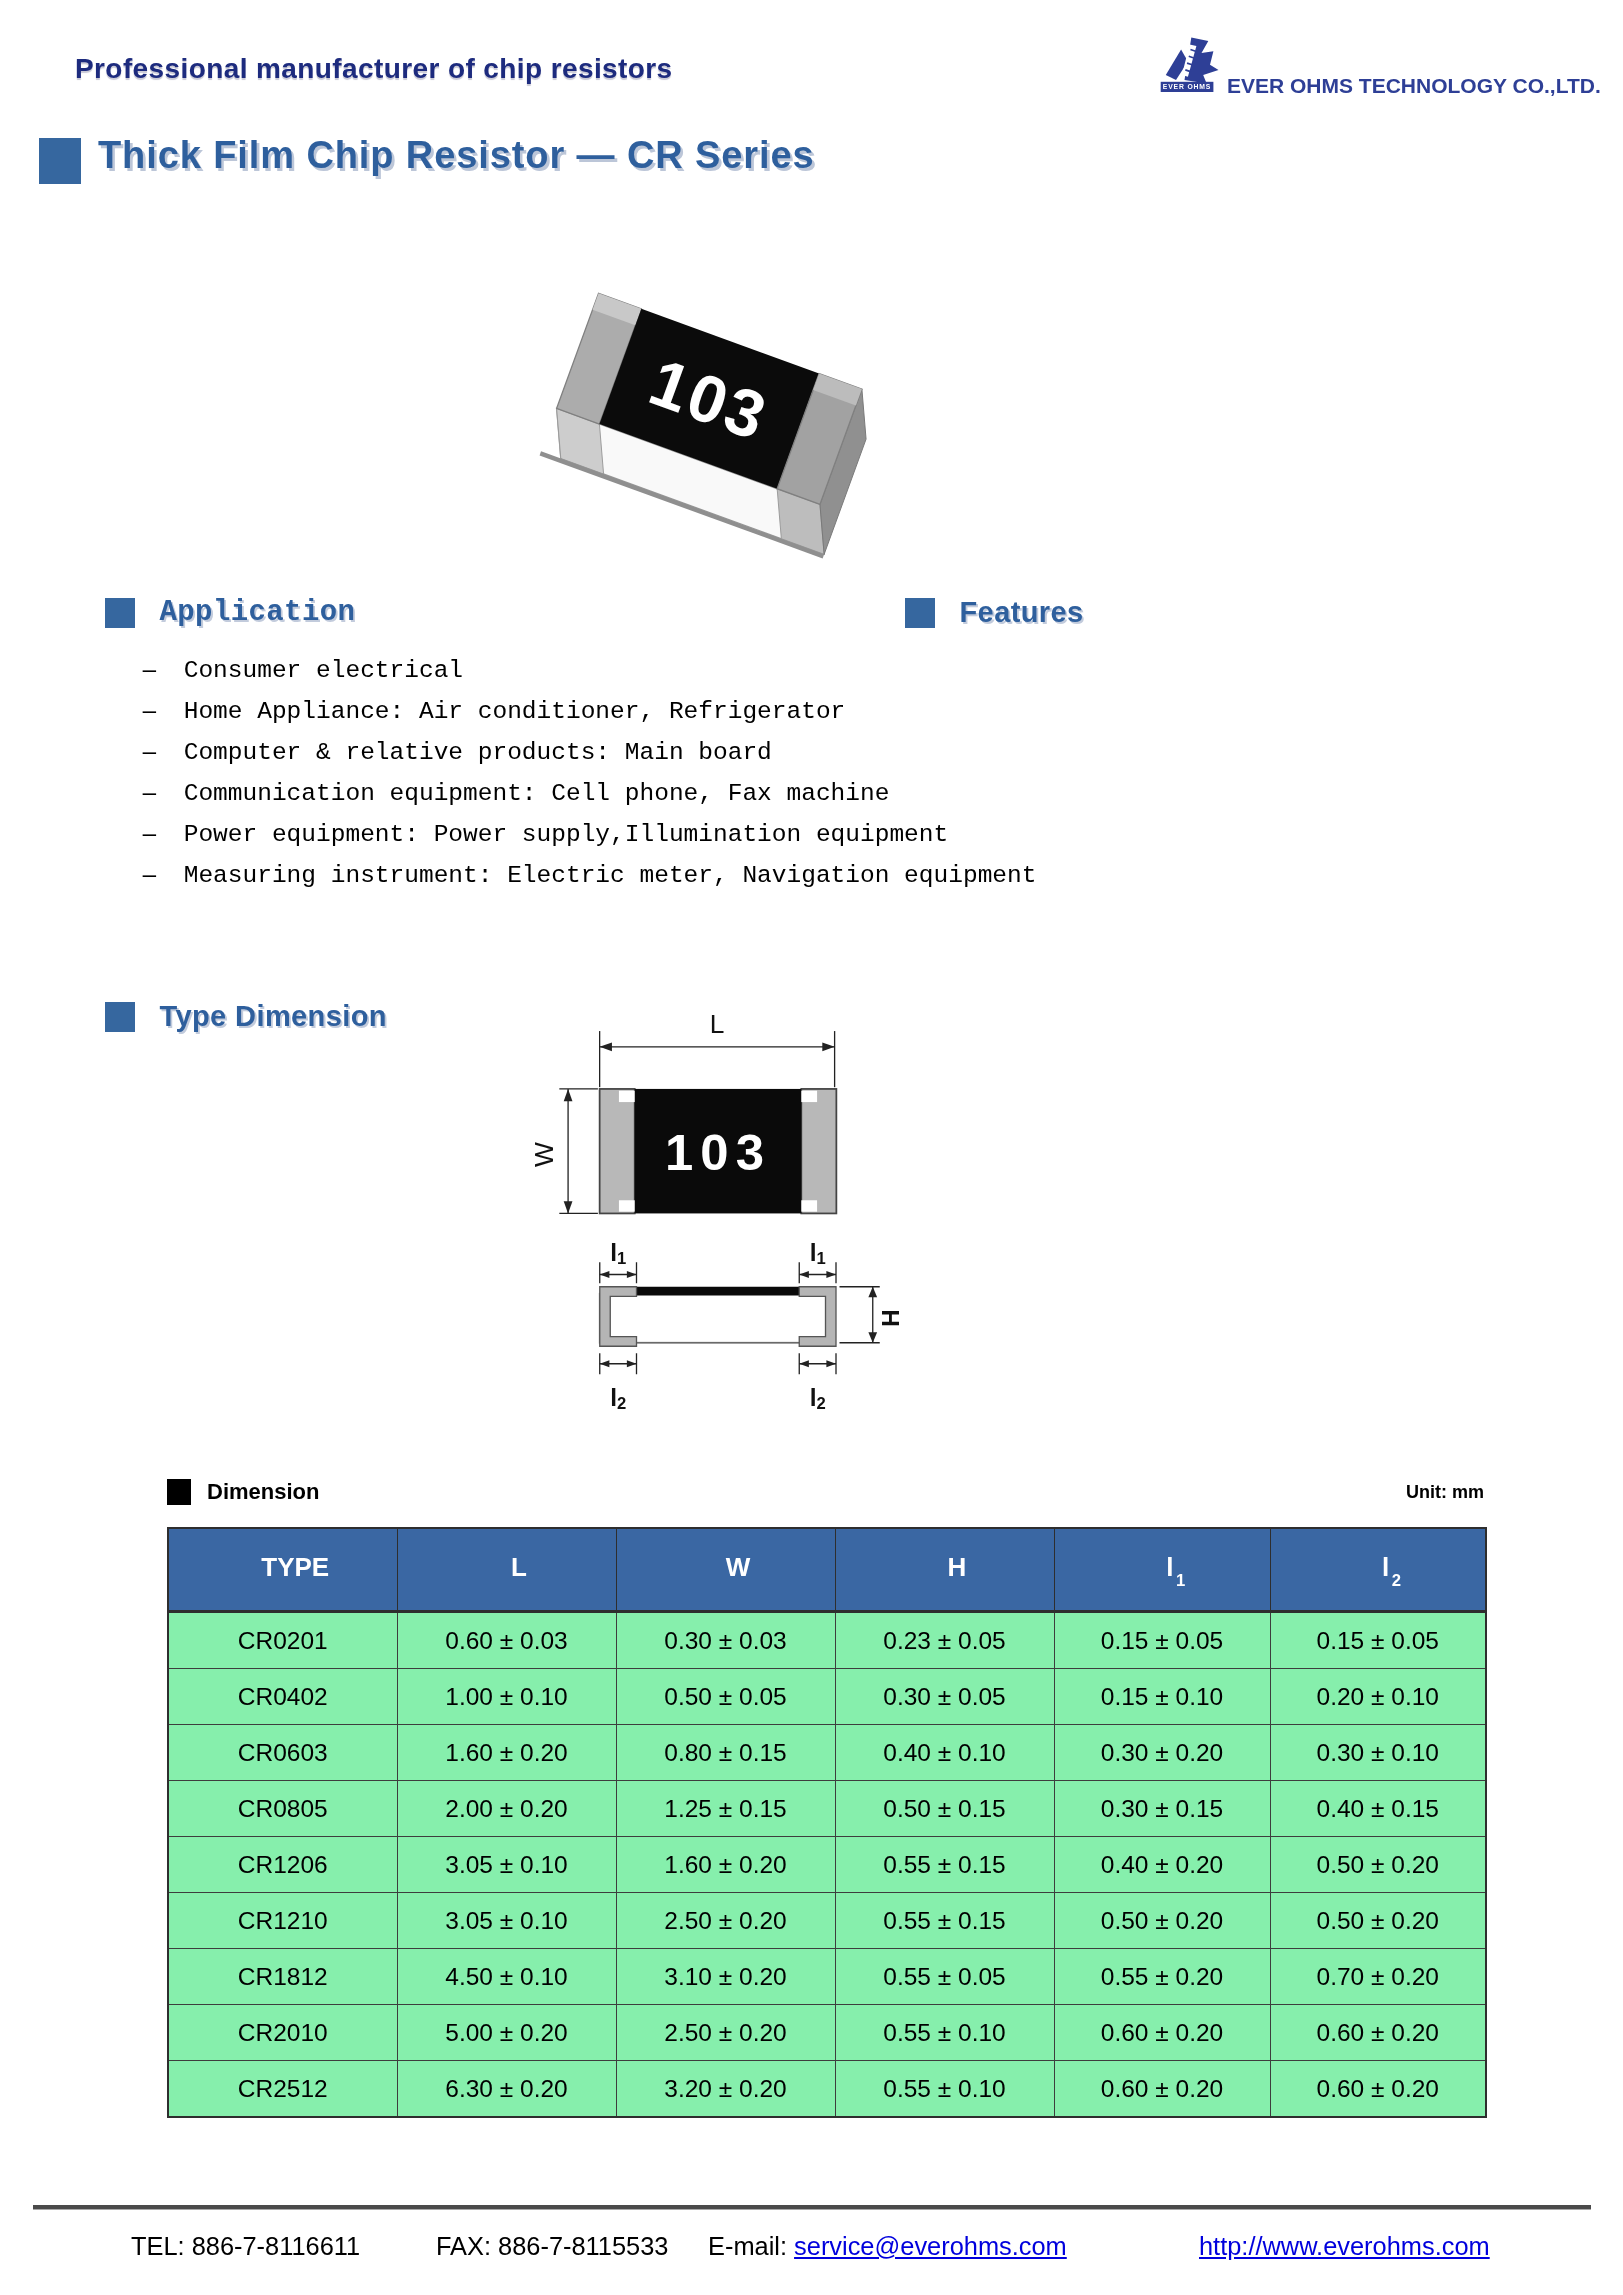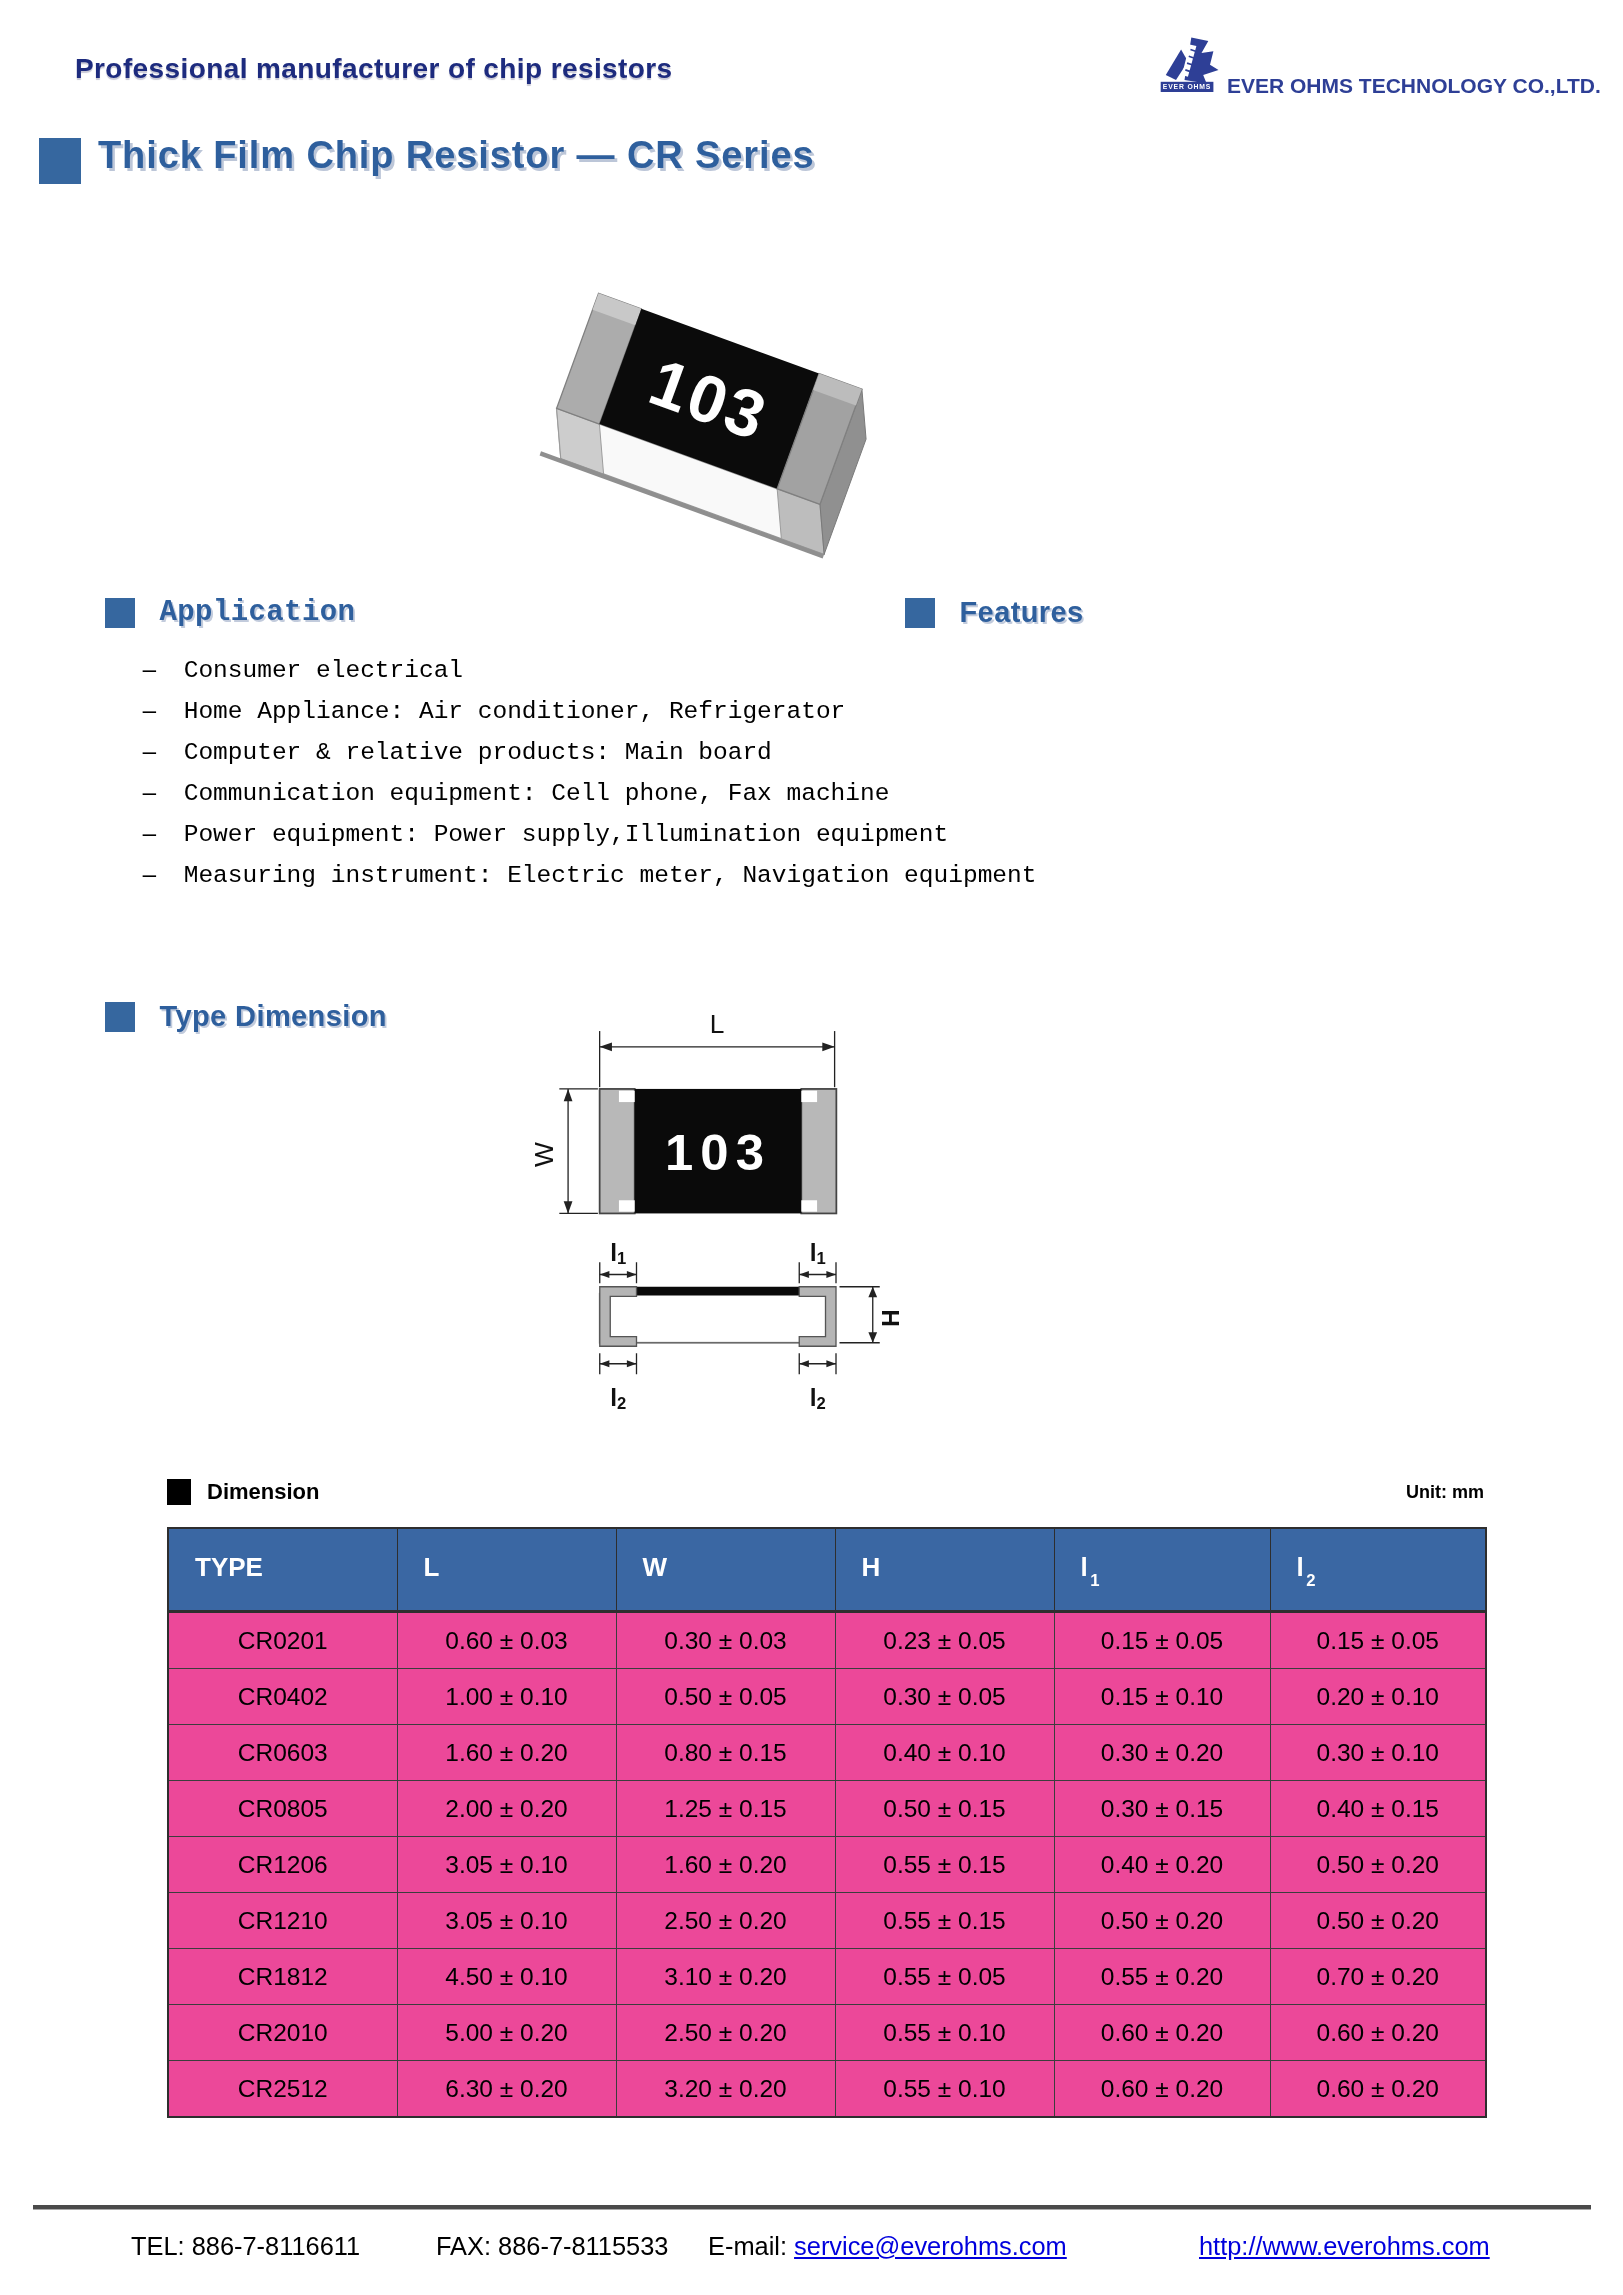--- a/index.html
+++ b/index.html
@@ -49,25 +49,25 @@
   .dim-label{margin-left:16px; font-size:22px; font-weight:bold; color:#000;}
   .unit-label{font-size:18px; font-weight:bold; color:#000;}
   
   table.dim{
     position:absolute; left:167px; top:1527px; width:1317px;
     border-collapse:collapse; table-layout:fixed;
     border:2.6px solid #2e2e2e;
   }
   table.dim th{
     height:79px; background:#3a67a3; color:#ffffff; font-size:26px; font-weight:bold;
-    border:1.8px solid #2e2e2e; border-bottom:3.5px solid #2e2e2e; text-align:left; vertical-align:middle;padding-left:26px;
+    border:1.8px solid #2e2e2e; border-bottom:3.5px solid #2e2e2e; text-align:center; vertical-align:middle;padding-left:26px;
   }
   table.dim td{
     height:53px; font-size:24.5px; text-align:center; vertical-align:middle;
-    border:1.8px solid #3d3d3d; color:#000; background:#ec4899;
+    border:1.8px solid #3d3d3d; color:#000; background:#86efac;
   }
   th sub.hsub{font-size:16.7px; position:relative; top:3.5px; left:2.6px;}
   
   .svg-abs{position:absolute;}
   .thin{stroke:#222; stroke-width:1.5; fill:none;}
   .dim-text{font-family:"Liberation Sans",sans-serif; font-size:30px; fill:#111;}
   
   .footer-rule{position:absolute; left:33px; top:2205px; width:1558px; height:3.5px; background:#4a4a4a; border-bottom:1.8px solid #a8a8a8;}
   .footer{position:absolute; left:0; top:2232px; width:1623px; font-size:25.4px; color:#000;}
   .footer span.f-abs{position:absolute; white-space:nowrap;}

